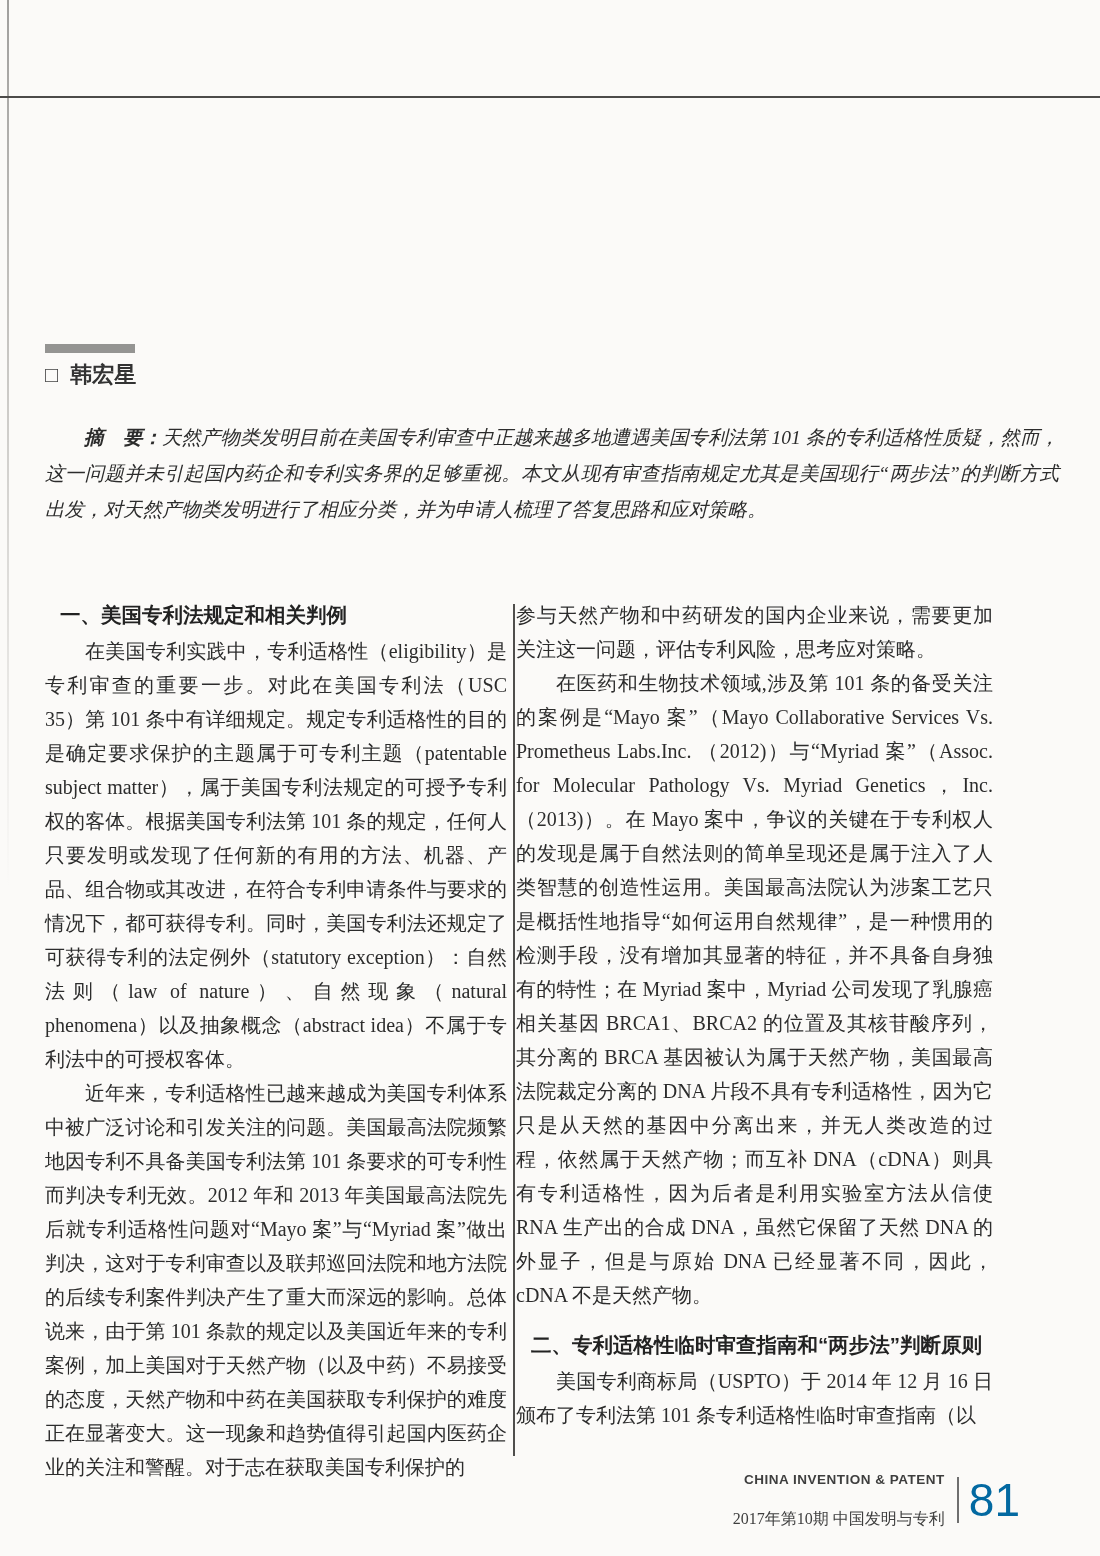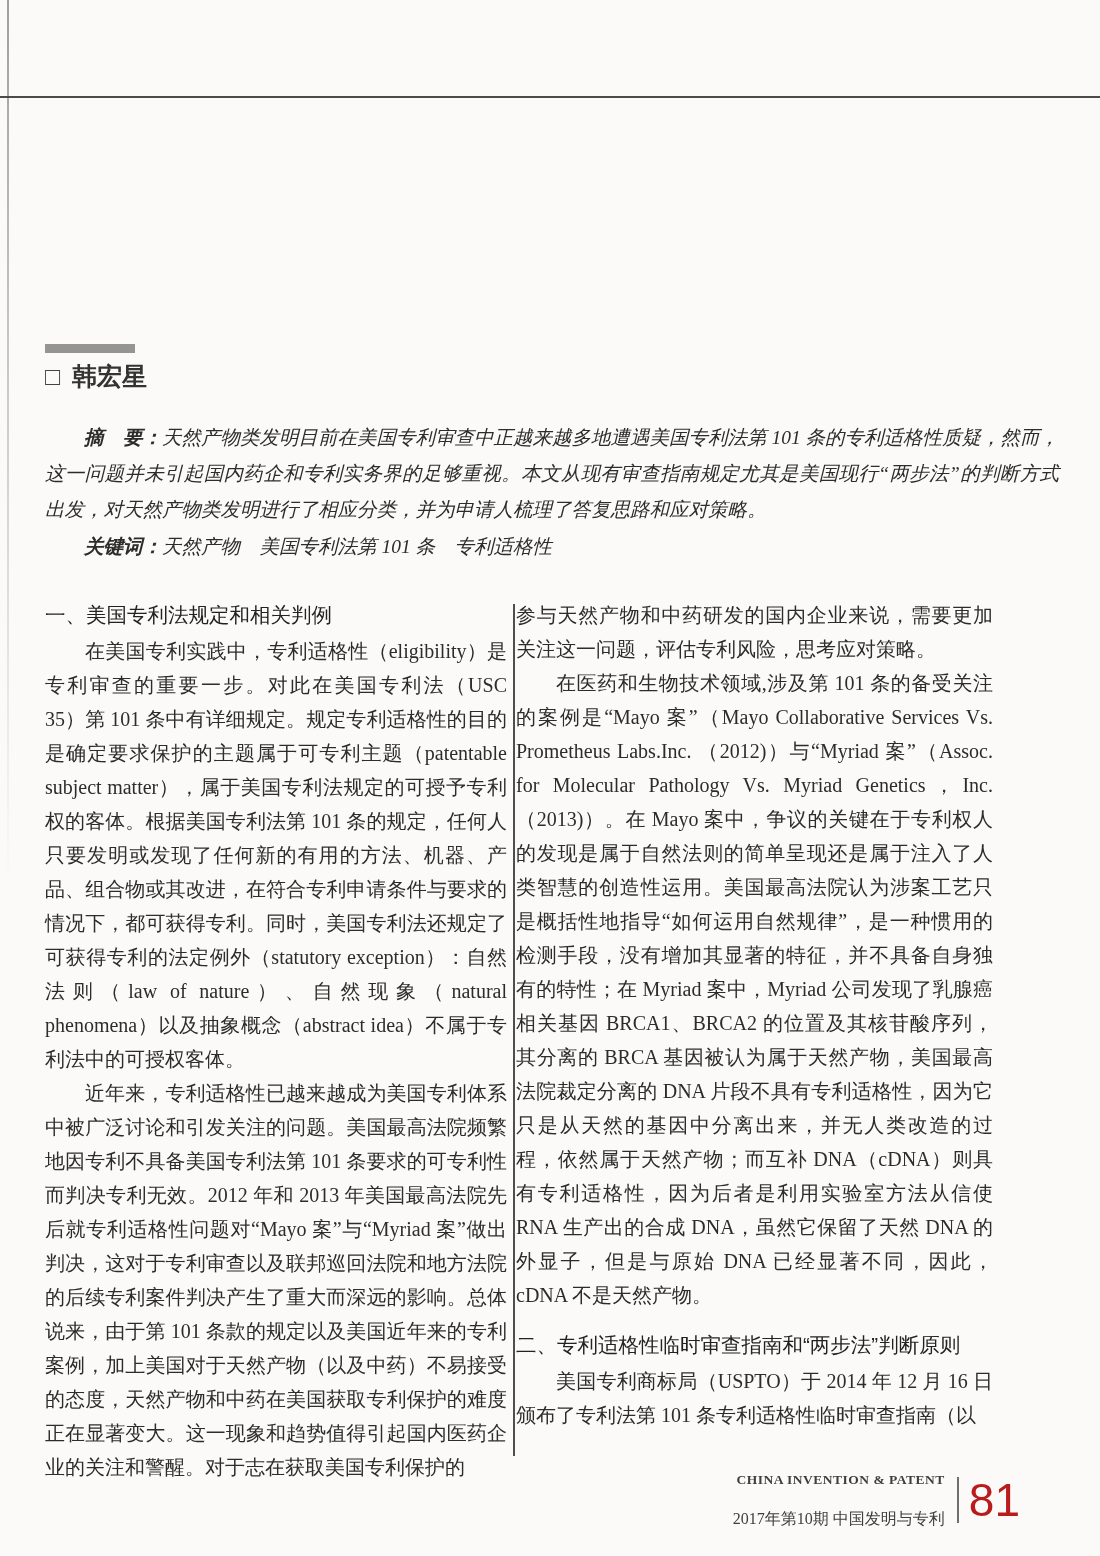--- a/index.html
+++ b/index.html
@@ -42,21 +42,21 @@
   }
   .article-title span{display:block;}
   
   .author-bar{
     position:absolute;left:45px;top:344px;width:90px;height:9px;
     background:#949492;
   }
   .author-line{
     position:absolute;left:45px;top:360px;
     font-family:"Liberation Sans","DejaVu Sans",sans-serif;
-    font-size:25px;font-weight:bold;color:#333;
+    font-size:22px;font-weight:bold;color:#333;
   }
   .author-line .marker{margin-right:12px;font-weight:normal;color:#444;}
   
   .abstract-block{
     position:absolute;left:45px;top:420px;width:1014px;
     font-style:italic;color:#2c2c2c;
   }
   .abstract-block p{
     margin:0;font-size:19.5px;line-height:36px;
     text-align:justify;
@@ -70,62 +70,61 @@
     font-size:20px;line-height:34px;color:#2c2c2c;
     text-align:justify;
   }
   .col-left{left:45px;width:462px;}
   .col-right{left:516px;width:477px;}
   .col-divider{
     position:absolute;left:513px;top:604px;width:2px;height:852px;
     background:#4f4e4c;
   }
   .col h3{
-    margin:0 0 2px 0;
+    margin:0 0 2px 15px;
     font-family:"Liberation Sans","DejaVu Sans",sans-serif;
-    font-size:20.5px;line-height:34px;font-weight:normal;color:#222;
+    font-size:20.5px;line-height:34px;font-weight:bold;color:#222;
   }
   .col h3.second{margin-top:16px;}
   .col p{margin:0;text-indent:2em;}
   .col p.noindent{text-indent:0;}
   
   .footer{
     position:absolute;top:1472px;right:80px;
     display:flex;align-items:center;color:#4c4c4c;
   }
   .footer .ftext{text-align:right;line-height:1.25;}
   .footer .f-en{
     font-size:13.5px;font-weight:bold;letter-spacing:.5px;
-    font-family:Liberation Serif, serif;color:#3e3e3e;
+    font-family:Liberation Sans, sans-serif;color:#3e3e3e;
   }
   .footer .f-cn{font-size:16px;color:#3e3e3e;margin-top:20px;}
   .footer .fsep{width:2px;height:46px;background:#6f6f6f;margin:0 10px 0 12px;}
   .footer .fpage{
     font-family:"Liberation Sans","DejaVu Sans",sans-serif;
-    font-size:46px;color:#b91c1c;font-weight:400;line-height:46px;
+    font-size:46px;color:#0369a1;font-weight:400;line-height:46px;
   }
 </style>
 </head>
 <body>
 
 <div class="page">
 
   <div class="scan-edge"></div>
 
   <div class="header-rule"></div>
 
 
   <div class="author-bar"></div>
   <div class="author-line">
     <span class="marker">□</span><span>韩宏星</span>
   </div>
 
   <div class="abstract-block">
     <p class="abstract-p"><b>摘　要：</b><span>天然产物类发明目前在美国专利审查中正越来越多地遭遇美国专利法第 101 条的专利适格性质疑，然而，这一问题并未引起国内药企和专利实务界的足够重视。本文从现有审查指南规定尤其是美国现行“两步法”的判断方式出发，对天然产物类发明进行了相应分类，并为申请人梳理了答复思路和应对策略。</span></p>
-    <p class="keywords-p"><b>关键词：</b><span>天然产物　美国专利法第 101 条　专利适格性</span></p>
   </div>
 
   <div class="col col-left">
     <h3>一、美国专利法规定和相关判例</h3>
     <p>在美国专利实践中，专利适格性（eligibility）是专利审查的重要一步。对此在美国专利法（USC 35）第 101 条中有详细规定。规定专利适格性的目的是确定要求保护的主题属于可专利主题（patentable subject matter），属于美国专利法规定的可授予专利权的客体。根据美国专利法第 101 条的规定，任何人只要发明或发现了任何新的有用的方法、机器、产品、组合物或其改进，在符合专利申请条件与要求的情况下，都可获得专利。同时，美国专利法还规定了可获得专利的法定例外（statutory exception）：自然法则（law of nature）、自然现象（natural phenomena）以及抽象概念（abstract idea）不属于专利法中的可授权客体。</p>
     <p>近年来，专利适格性已越来越成为美国专利体系中被广泛讨论和引发关注的问题。美国最高法院频繁地因专利不具备美国专利法第 101 条要求的可专利性而判决专利无效。2012 年和 2013 年美国最高法院先后就专利适格性问题对“Mayo 案”与“Myriad 案”做出判决，这对于专利审查以及联邦巡回法院和地方法院的后续专利案件判决产生了重大而深远的影响。总体说来，由于第 101 条款的规定以及美国近年来的专利案例，加上美国对于天然产物（以及中药）不易接受的态度，天然产物和中药在美国获取专利保护的难度正在显著变大。这一现象和趋势值得引起国内医药企业的关注和警醒。对于志在获取美国专利保护的</p>
   </div>
 
   <div class="col-divider"></div>
 

